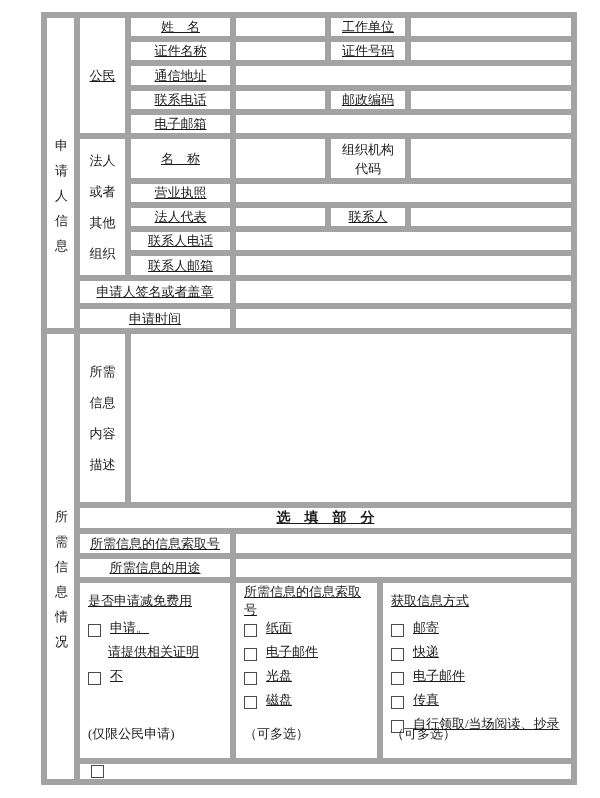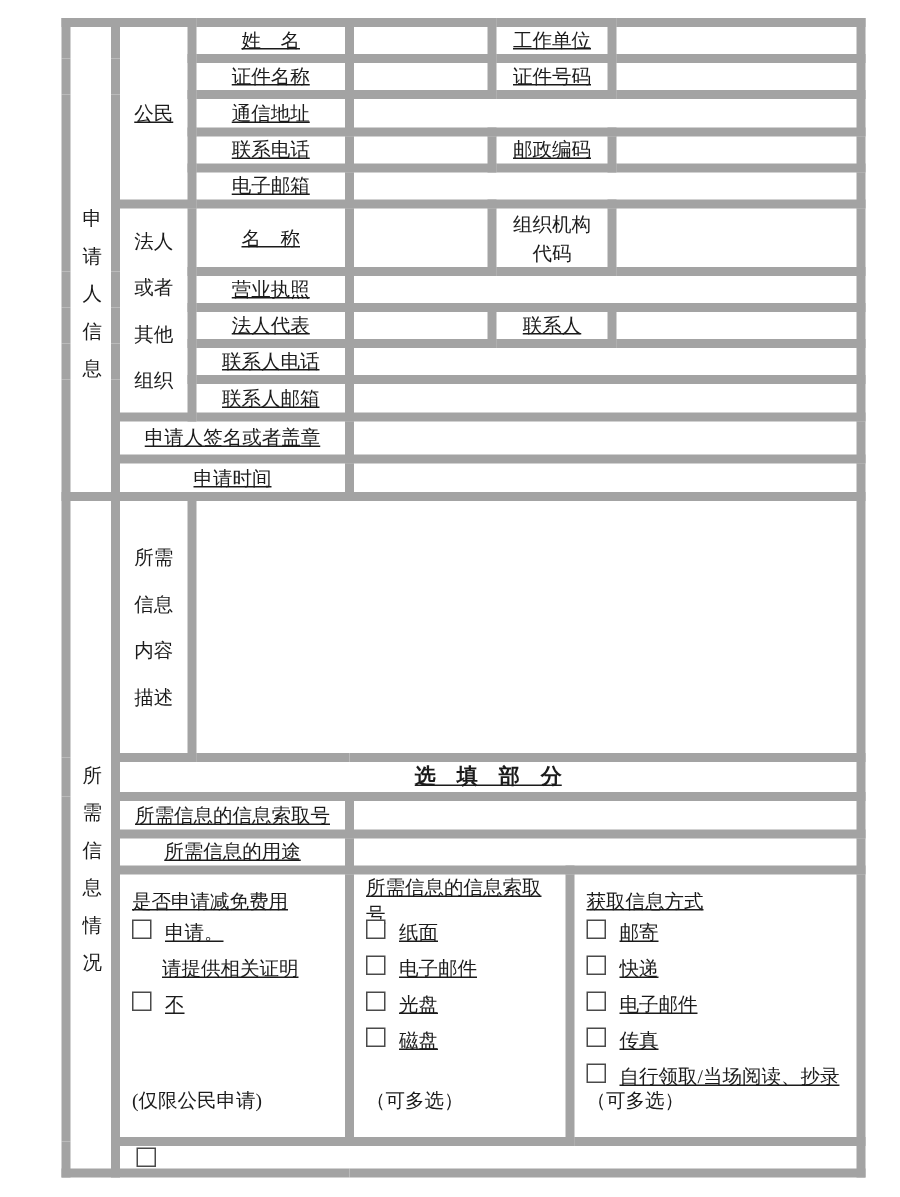--- a/index.html
+++ b/index.html
@@ -18,21 +18,21 @@
   .val { background:#ffffff; }
   
   .vcell { text-align:center; }
   .v1 { display:inline-block; width:15px; line-height:25px; word-break:break-all; text-align:right; vertical-align:middle;margin-top:44px; }
   .v2 { display:inline-block; width:30px; line-height:31px; word-break:break-all; vertical-align:middle; }
   .wrap4 { display:inline-block; width:56px; line-height:19px; word-break:break-all; text-align:center; vertical-align:middle; }
   .title-cell { text-align:center; font-weight:bold; font-size:14px; }
   
   .chk-cell { vertical-align:top; position:relative; padding:6px 8px 0 8px; text-align:left; }
   .chk-head { height:24px; display:flex; align-items:center; }
-  .opt { height:24px; display:flex; align-items:flex-start; }
+  .opt { height:24px; display:flex; align-items:flex-end; }
   .opt-sub { padding-left:20px; }
   .cb {
     width:11px; height:11px; border:1px solid #4a4a4a; background:#fff;
     display:inline-block; margin-right:9px; flex:0 0 auto;
   }
   .note { position:absolute; bottom:15px; left:8px; }
   .bottom-cell { vertical-align:middle; }
   .bottom-line { display:flex; align-items:center; padding-left:11px; }
 </style>
 </head>

